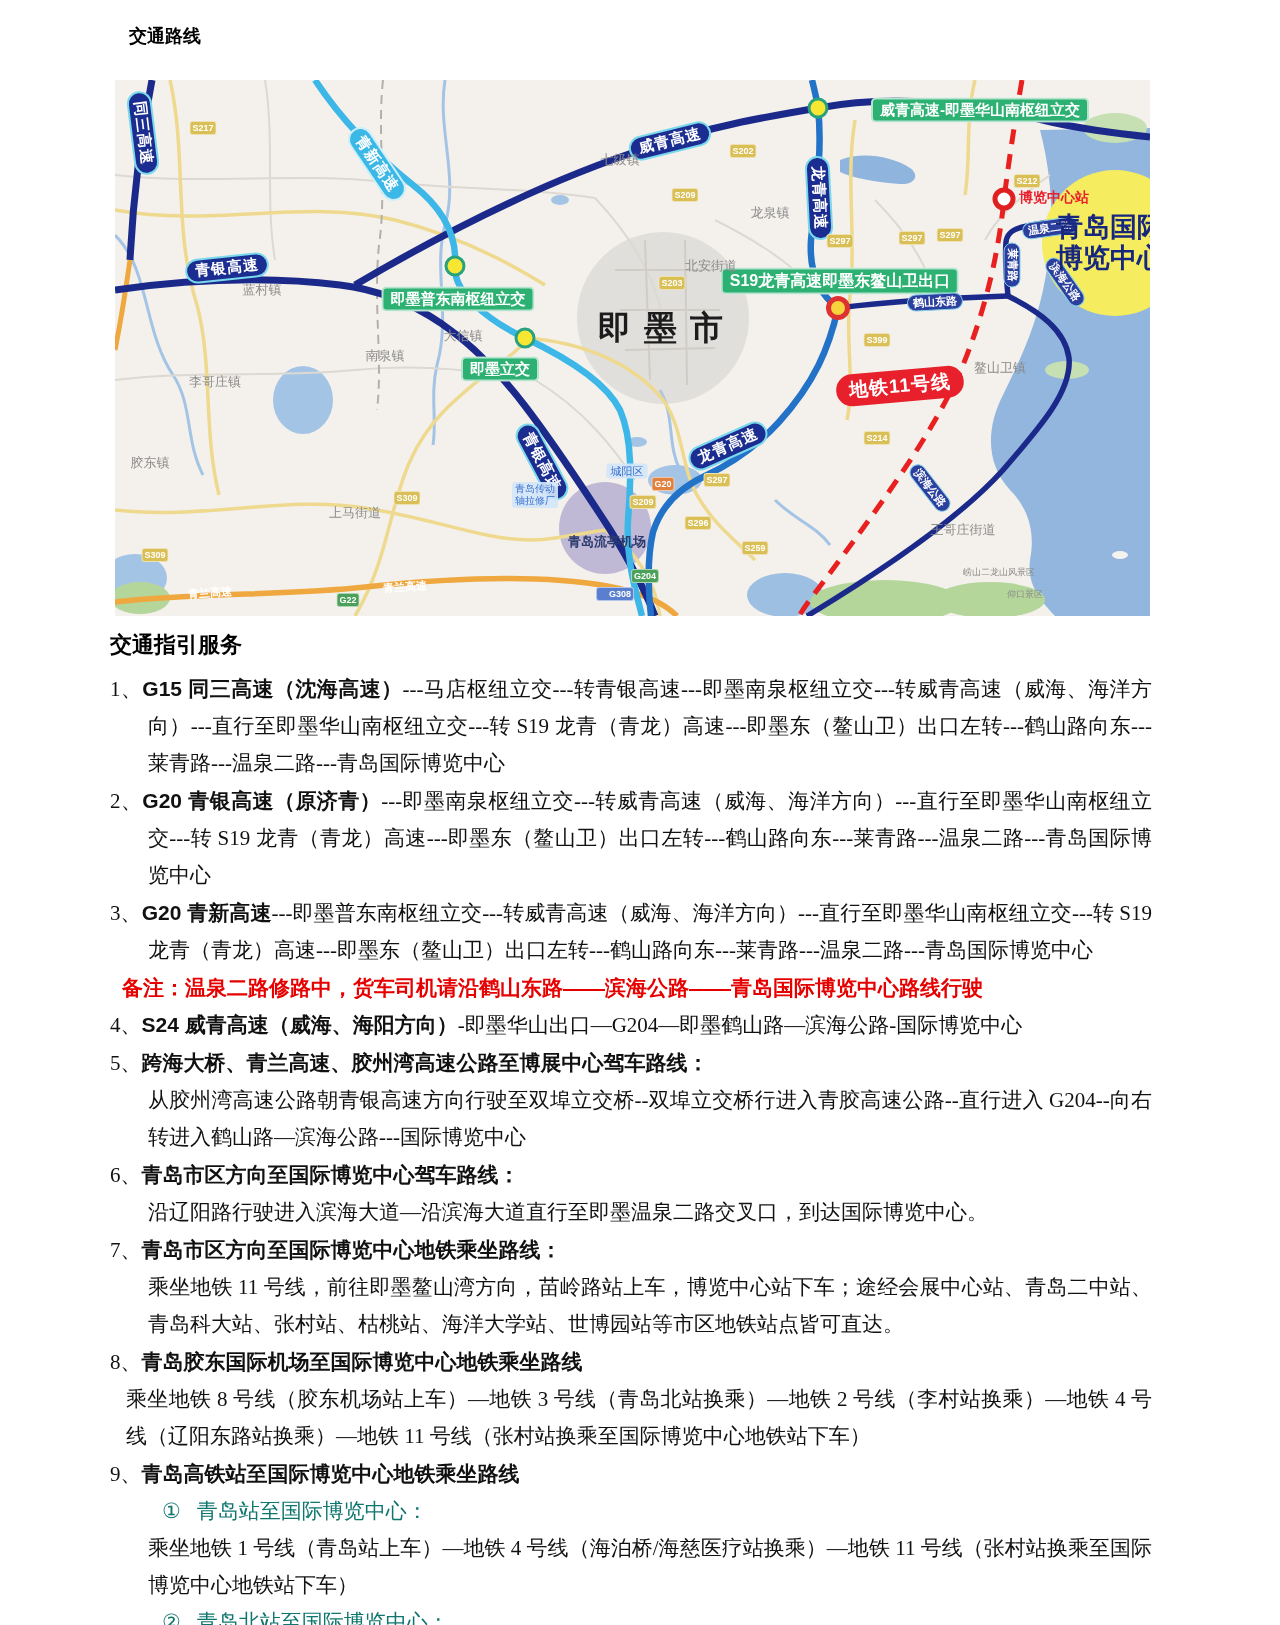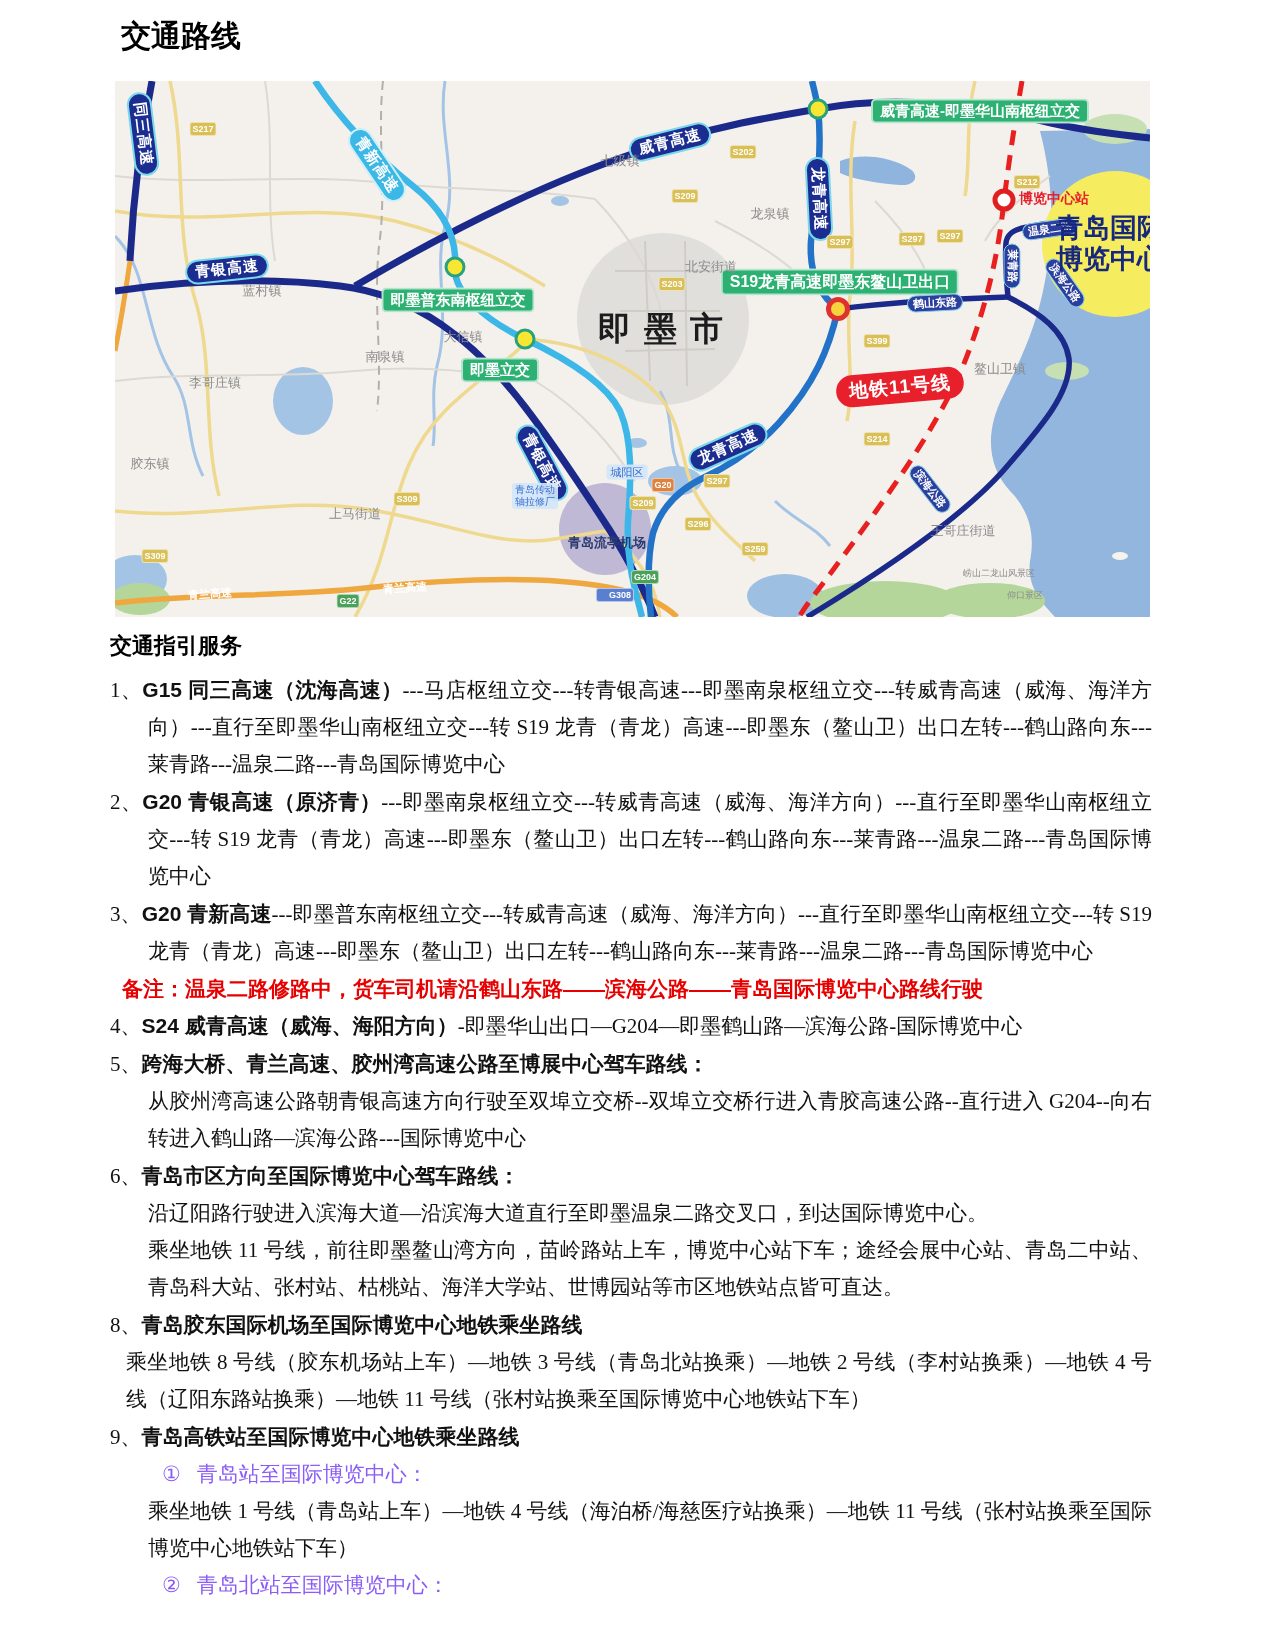--- a/index.html
+++ b/index.html
@@ -1,19 +1,19 @@
 <!DOCTYPE html>
 <html><head>
 <meta charset="utf-8">
 <style>
   html,body{margin:0;padding:0;background:#888;}
   .page{width:1280px;height:1625px;background:#ffffff;position:relative;overflow:hidden;
         font-family:"Liberation Serif",serif;color:#111;}
-  .doc-title{margin:8px;padding:8px 0 16px 113px;font-family:"Liberation Sans",sans-serif;
-             font-weight:bold;font-size:30px;color:#000;}
+  .doc-title{margin:16px;padding:8px 0 16px 113px;font-family:"Liberation Sans",sans-serif;
+             font-weight:bold;font-size:18px;color:#000;}
   
   .map{position:relative;margin-left:115px;width:1035px;height:536px;overflow:hidden;
        background:#f4f1ec;font-family:"Liberation Sans",sans-serif;}
   .map svg{position:absolute;left:0;top:0;}
   .lbl{position:absolute;transform:translate(-50%,-50%);white-space:nowrap;font-weight:bold;color:#fff;}
   .hwy{background:#1b2d90;border:2px solid #7ad8ec;border-radius:14px;padding:1px 8px;font-size:15px;letter-spacing:1px;}
   .hwy.cyan{background:#3bb8e6;border-color:#cdeffa;}
   .gtag{background:#2cb173;border:2px solid rgba(255,255,255,.65);border-radius:5px;padding:1px 7px;font-size:15px;}
   .gtag.big{font-size:16px;}
   .rpill{background:#2b3f9e;border:1px solid #86cde8;border-radius:9px;padding:0 5px;font-size:11px;}
@@ -36,21 +36,21 @@
   .qlbl{position:absolute;transform:translate(-50%,-50%) rotate(-4deg);color:#fff;font-size:11px;font-weight:bold;white-space:nowrap;}
   
   .body{padding:14px 128px 0 110px;font-size:21px;line-height:37px;text-align:justify;}
   .sec-head{font-family:"Liberation Sans",sans-serif;font-weight:bold;font-size:22px;
             line-height:30px;margin:0 0 10px 0;color:#000;}
   .rt{margin-left:38px;text-indent:-38px;}
   .rt .hd{font-family:"Liberation Sans",sans-serif;font-weight:bold;}
   .rt-body{margin-left:38px;}
   .rt-body.flush{margin-left:16px;}
   .note{margin-left:12px;color:#e60000;font-family:"Liberation Sans",sans-serif;font-weight:bold;}
-  .sub-title{margin-left:52px;color:#8b5cf6;}
+  .sub-title{margin-left:52px;color:#0f766e;}
   .sub-title .mark{margin-right:16px;}
   .sub-body{margin-left:38px;}
 </style>
 </head>
 <body>
 
 <div class="page">
 
   <h1 class="doc-title">交通路线</h1>
 
@@ -212,20 +212,21 @@
     <div class="note">备注：温泉二路修路中，货车司机请沿鹤山东路——滨海公路——青岛国际博览中心路线行驶</div>
 
     <div class="rt"><span>4、</span><span class="hd">S24 威青高速（威海、海阳方向）</span><span>-即墨华山出口—G204—即墨鹤山路—滨海公路-国际博览中心</span></div>
 
     <div class="rt"><span>5、</span><span class="hd">跨海大桥、青兰高速、胶州湾高速公路至博展中心驾车路线：</span></div>
     <div class="rt-body">从胶州湾高速公路朝青银高速方向行驶至双埠立交桥--双埠立交桥行进入青胶高速公路--直行进入 G204--向右转进入鹤山路—滨海公路---国际博览中心</div>
 
     <div class="rt"><span>6、</span><span class="hd">青岛市区方向至国际博览中心驾车路线：</span></div>
     <div class="rt-body">沿辽阳路行驶进入滨海大道—沿滨海大道直行至即墨温泉二路交叉口，到达国际博览中心。</div>
 
+    <div class="rt"><span>7、</span><span class="hd">青岛市区方向至国际博览中心地铁乘坐路线：</span></div>
     <div class="rt-body">乘坐地铁 11 号线，前往即墨鳌山湾方向，苗岭路站上车，博览中心站下车；途经会展中心站、青岛二中站、青岛科大站、张村站、枯桃站、海洋大学站、世博园站等市区地铁站点皆可直达。</div>
 
     <div class="rt"><span>8、</span><span class="hd">青岛胶东国际机场至国际博览中心地铁乘坐路线</span></div>
     <div class="rt-body flush">乘坐地铁 8 号线（胶东机场站上车）—地铁 3 号线（青岛北站换乘）—地铁 2 号线（李村站换乘）—地铁 4 号线（辽阳东路站换乘）—地铁 11 号线（张村站换乘至国际博览中心地铁站下车）</div>
 
     <div class="rt"><span>9、</span><span class="hd">青岛高铁站至国际博览中心地铁乘坐路线</span></div>
     <div class="sub-title"><span class="mark">①</span><span>青岛站至国际博览中心：</span></div>
     <div class="sub-body">乘坐地铁 1 号线（青岛站上车）—地铁 4 号线（海泊桥/海慈医疗站换乘）—地铁 11 号线（张村站换乘至国际博览中心地铁站下车）</div>
     <div class="sub-title"><span class="mark">②</span><span>青岛北站至国际博览中心：</span></div>
   </div>

